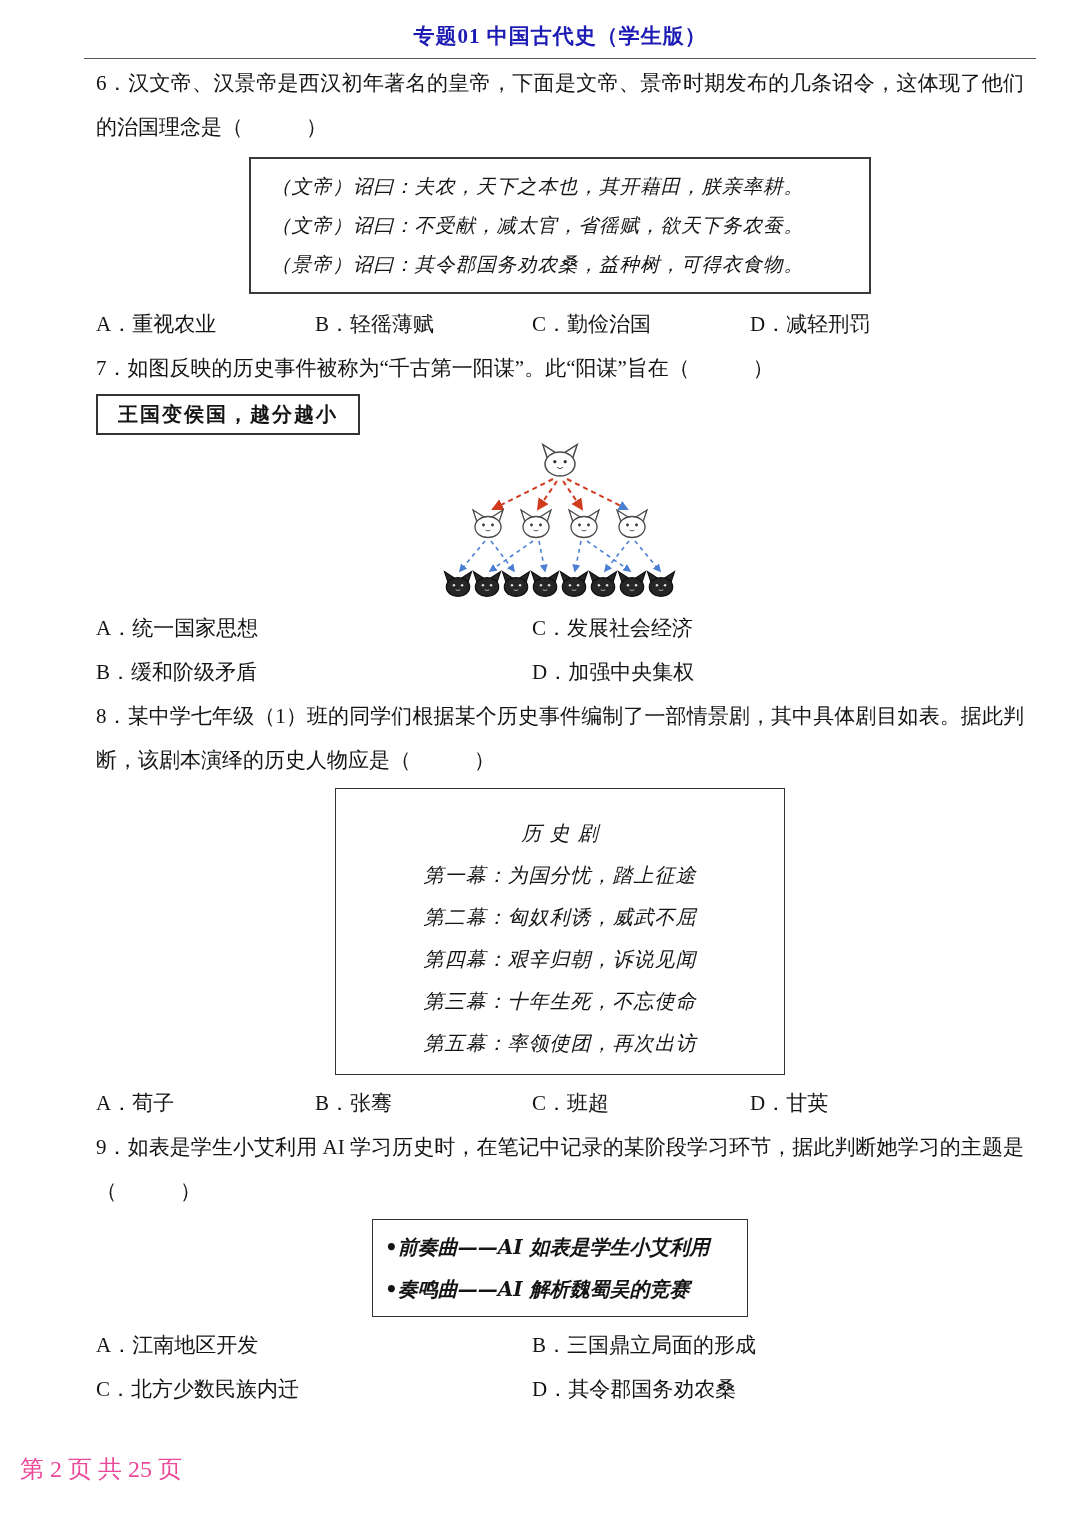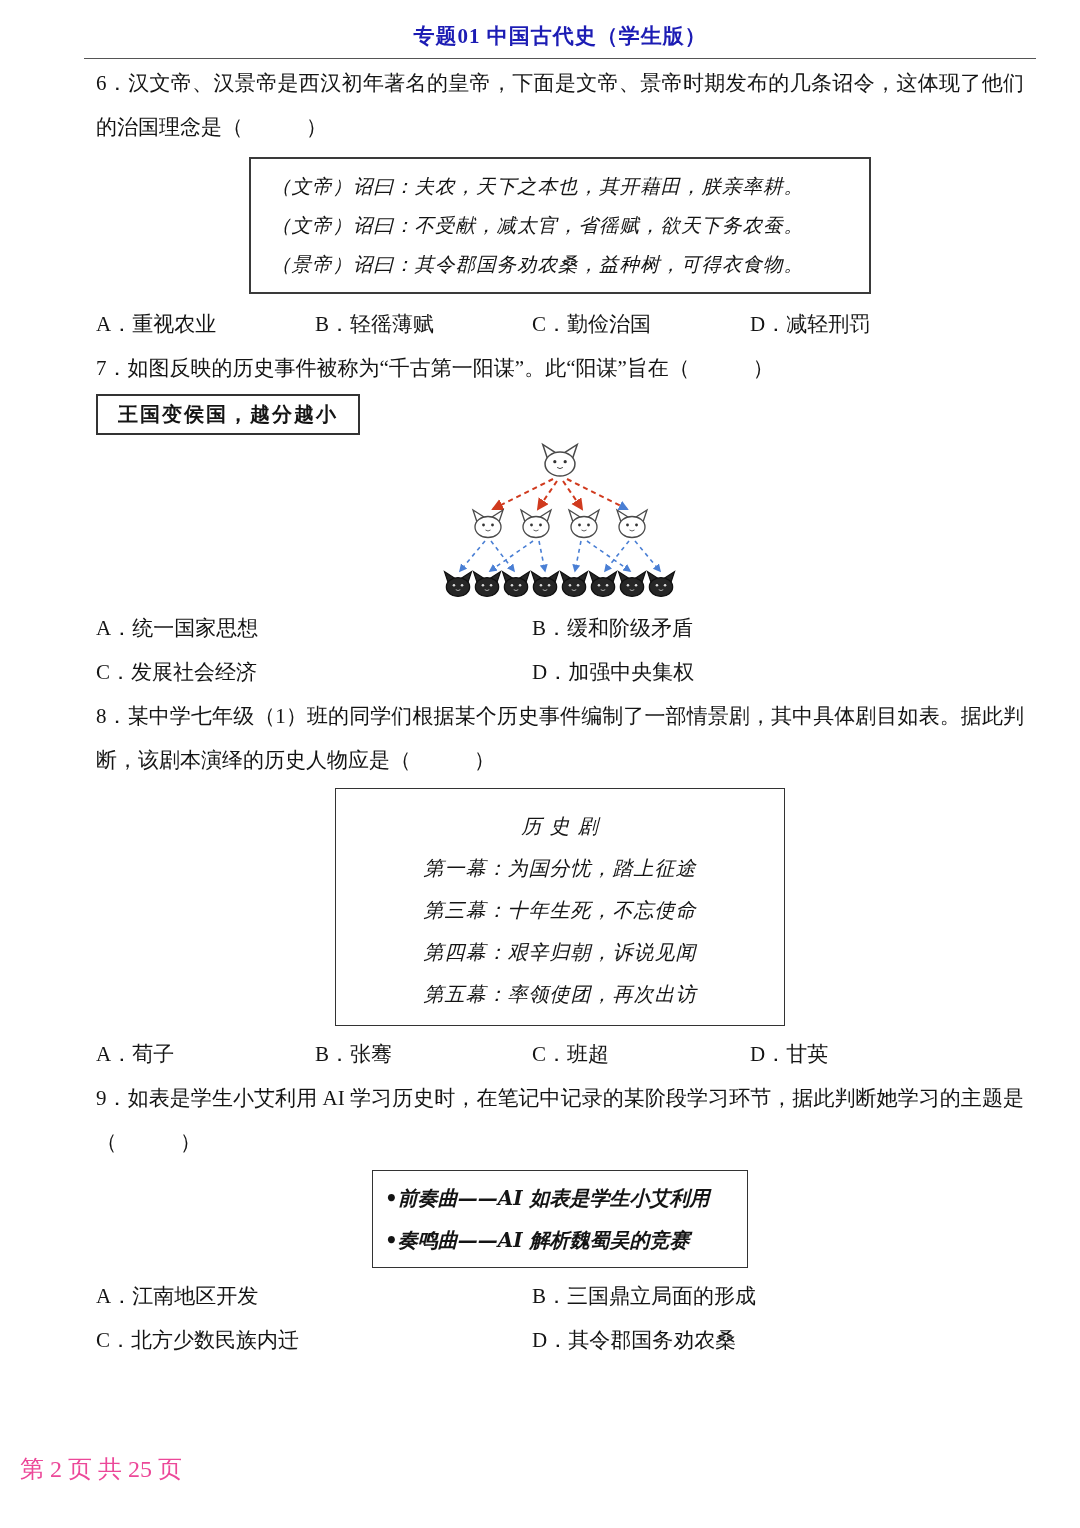--- a/index.html
+++ b/index.html
@@ -48,21 +48,21 @@
   }
   .fig7 svg{display:block;margin:2px auto 0;}
   .cat-white{--cat-fill:#ffffff;--cat-stroke:#4a4a4a;--cat-eye:#333333;}
   .cat-dark{--cat-fill:#262626;--cat-stroke:#101010;--cat-eye:#dddddd;}
   .arrow-red{stroke:var(--arrow-red,#d03a1e);stroke-width:2;stroke-dasharray:5 4;fill:none;}
   .arrow-blue{stroke:var(--arrow-blue,#4a7fd4);stroke-width:1.6;stroke-dasharray:4 4;fill:none;}
   
   .play-box{
     width:450px;margin:6px auto 6px;
     border:1.5px solid #333;
-    padding:16px 0 10px;box-sizing:border-box;
+    padding:23px 0 10px;box-sizing:border-box;
     text-align:center;
   }
   .play-box p{margin:0;font-size:20px;line-height:42px;letter-spacing:1px;}
   
   .notes-box{
     width:376px;margin:6px auto 6px;
     border:1.5px solid #333;
     padding:6px 12px;box-sizing:border-box;
   }
   .notes-box p{margin:0;font-size:20px;line-height:42px;font-weight:600;}
@@ -140,33 +140,34 @@
         <use href="#cat" class="cat-dark" transform="translate(81,150) scale(0.9)"></use>
         <use href="#cat" class="cat-dark" transform="translate(110,150) scale(0.9)"></use>
         <use href="#cat" class="cat-dark" transform="translate(139,150) scale(0.9)"></use>
         <use href="#cat" class="cat-dark" transform="translate(168,150) scale(0.9)"></use>
         <use href="#cat" class="cat-dark" transform="translate(197,150) scale(0.9)"></use>
         <use href="#cat" class="cat-dark" transform="translate(226,150) scale(0.9)"></use>
       </svg>
     </div>
     <div class="opts2">
       <span class="opt">A．统一国家思想</span>
+      <span class="opt">C．发展社会经济</span>
       <span class="opt">B．缓和阶级矛盾</span>
-      <span class="opt">C．发展社会经济</span>
       <span class="opt">D．加强中央集权</span>
     </div>
   </section>
 
   <section>
     <p class="stem">8．某中学七年级（1）班的同学们根据某个历史事件编制了一部情景剧，其中具体剧目如表。据此判断，该剧本演绎的历史人物应是（　　　）</p>
     <div class="play-box kai">
       <p>历 史 剧</p>
       <p>第一幕：为国分忧，踏上征途</p>
+      <p>第二幕：匈奴利诱，威武不屈</p>
+      <p>第四幕：艰辛归朝，诉说见闻</p>
       <p>第三幕：十年生死，不忘使命</p>
-      <p>第四幕：艰辛归朝，诉说见闻</p>
       <p>第五幕：率领使团，再次出访</p>
     </div>
     <div class="opts4">
       <span class="opt">A．荀子</span>
       <span class="opt">B．张骞</span>
       <span class="opt">C．班超</span>
       <span class="opt">D．甘英</span>
     </div>
   </section>
 

